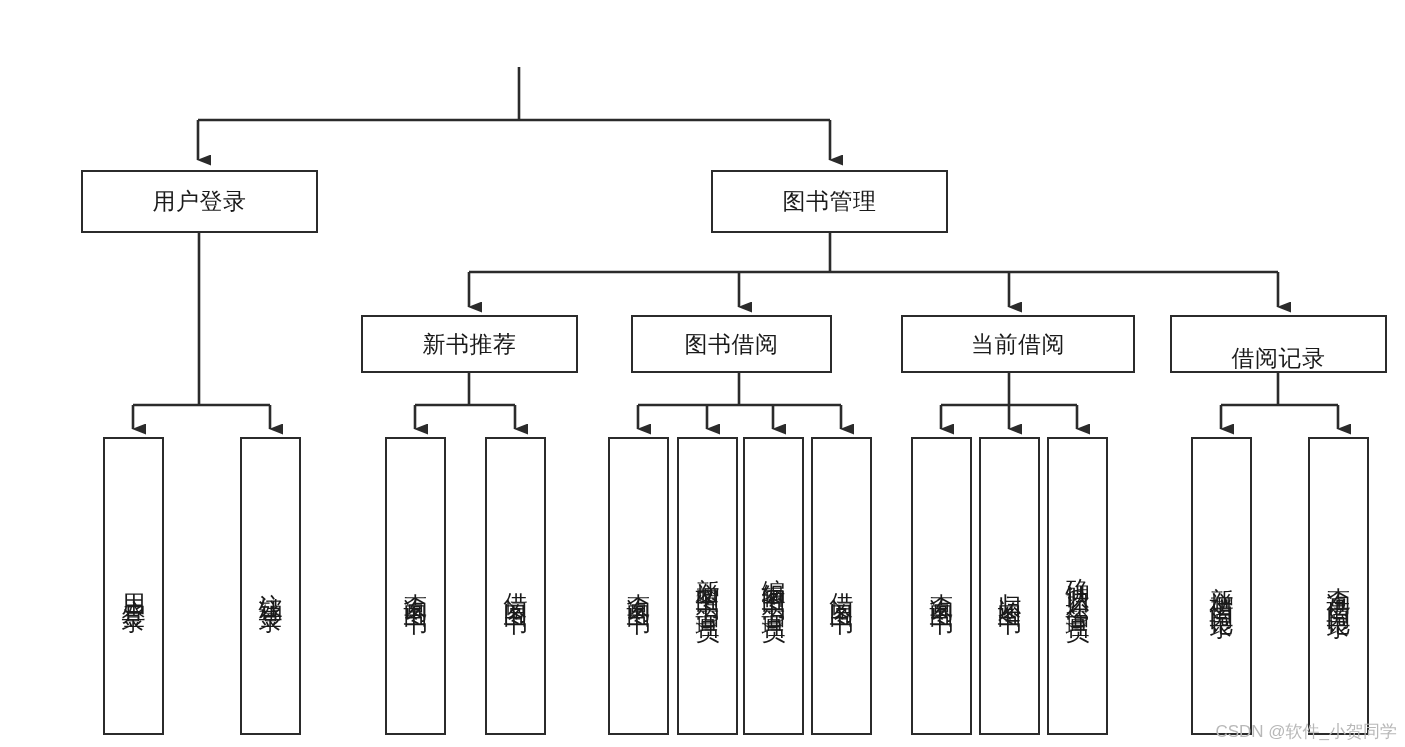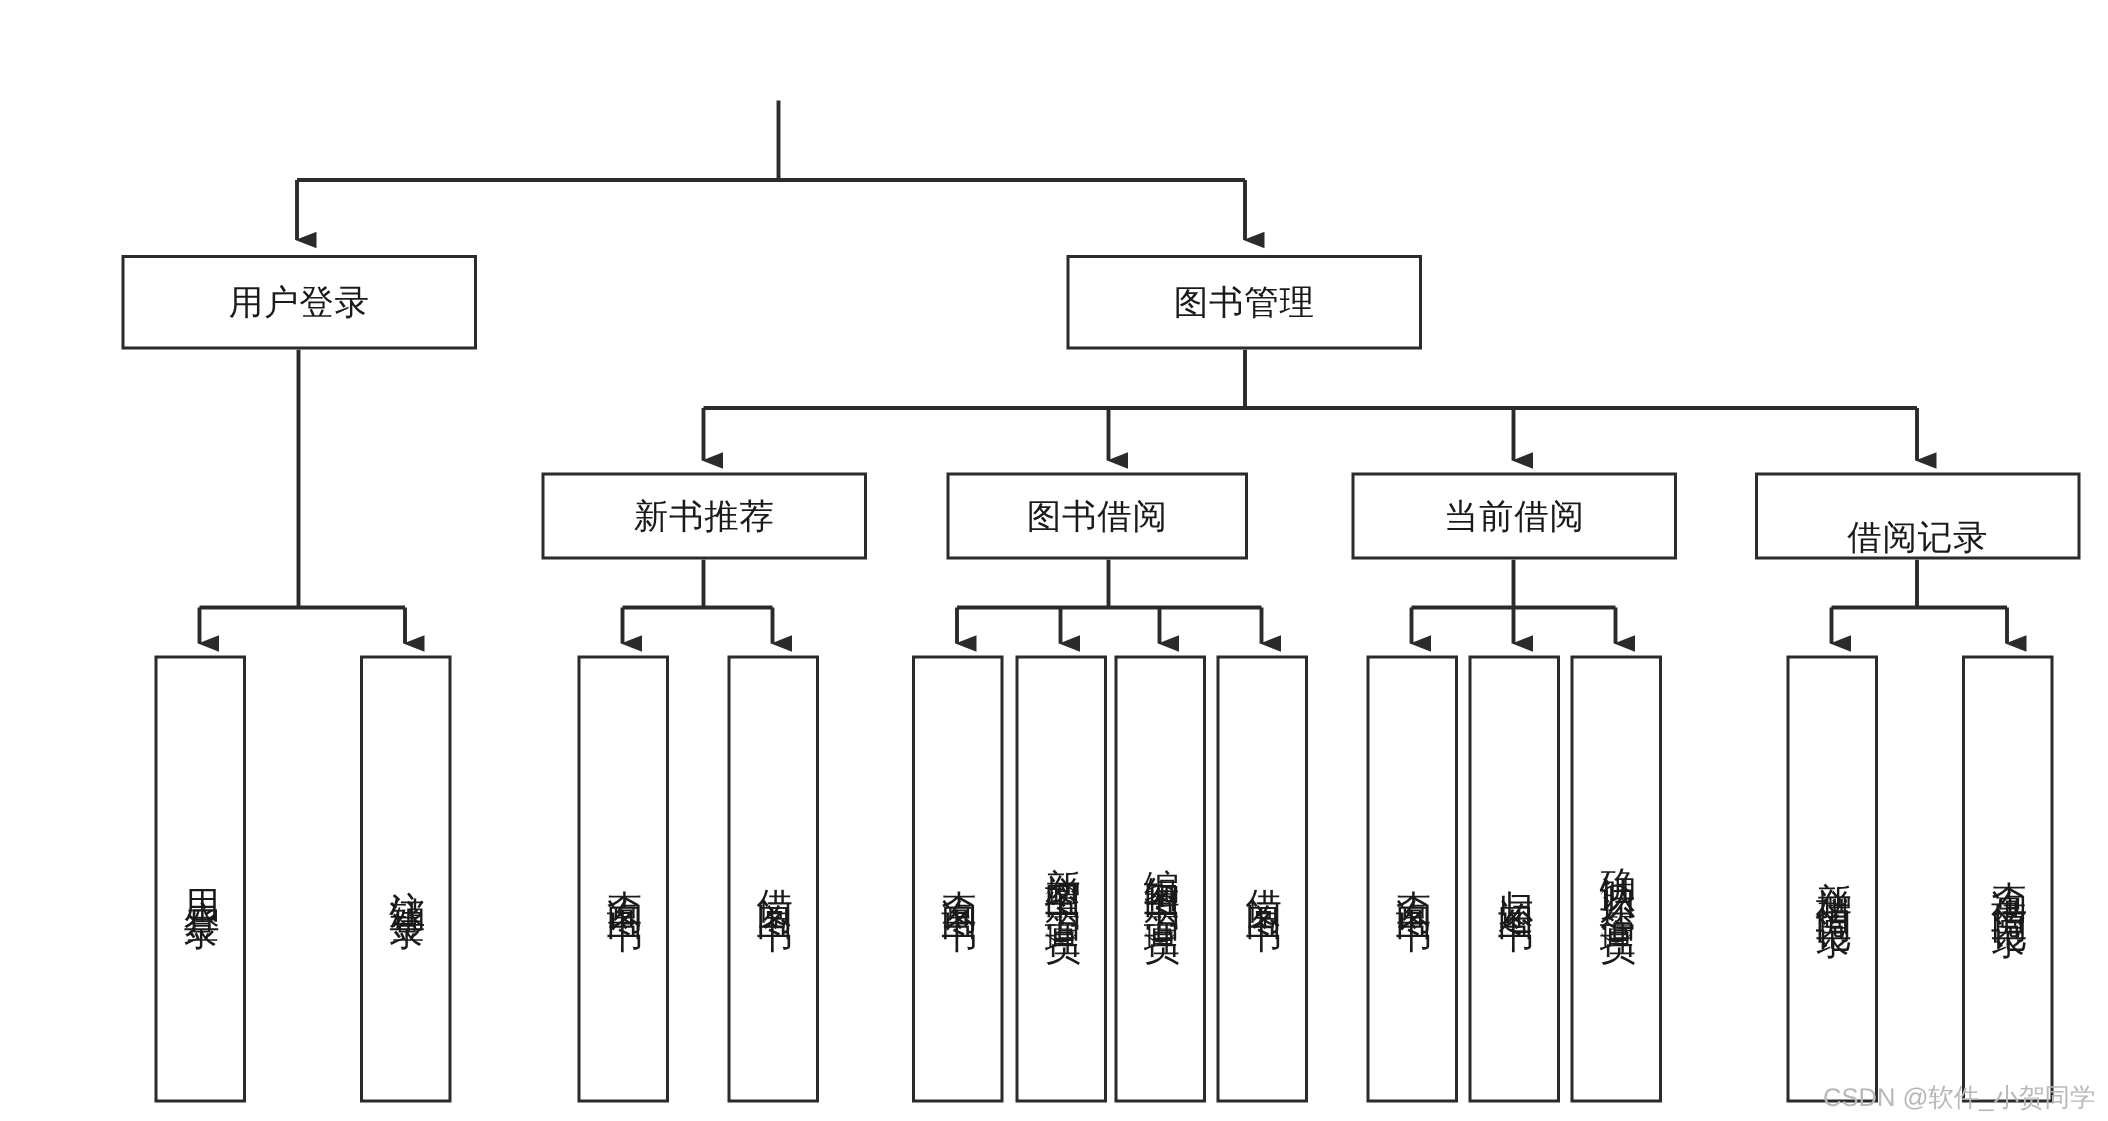--- a/index.html
+++ b/index.html
@@ -135,21 +135,21 @@
   <div class="node horiz" style="left:711px; top:170px; width:237px; height:63px;">
     <span class="label">图书管理</span>
   </div>
 
   <div class="node horiz" style="left:361px; top:315px; width:217px; height:58px;">
     <span class="label">新书推荐</span>
   </div>
   <div class="node horiz" style="left:631px; top:315px; width:201px; height:58px;">
     <span class="label">图书借阅</span>
   </div>
-  <div class="node horiz" style="left:901px; top:315px; width:217px; height:58px;">
+  <div class="node horiz" style="left:901px; top:315px; width:234px; height:58px;">
     <span class="label">当前借阅</span>
   </div>
   <div class="node horiz" style="left:1170px; top:315px; width:217px; height:58px;align-items:flex-end;">
     <span class="label">借阅记录</span>
   </div>
 
   <div class="node vert" style="left:103px; top:437px; width:61px; height:298px;">
     <span class="label">用户登录</span>
   </div>
   <div class="node vert" style="left:240px; top:437px; width:61px; height:298px;">

